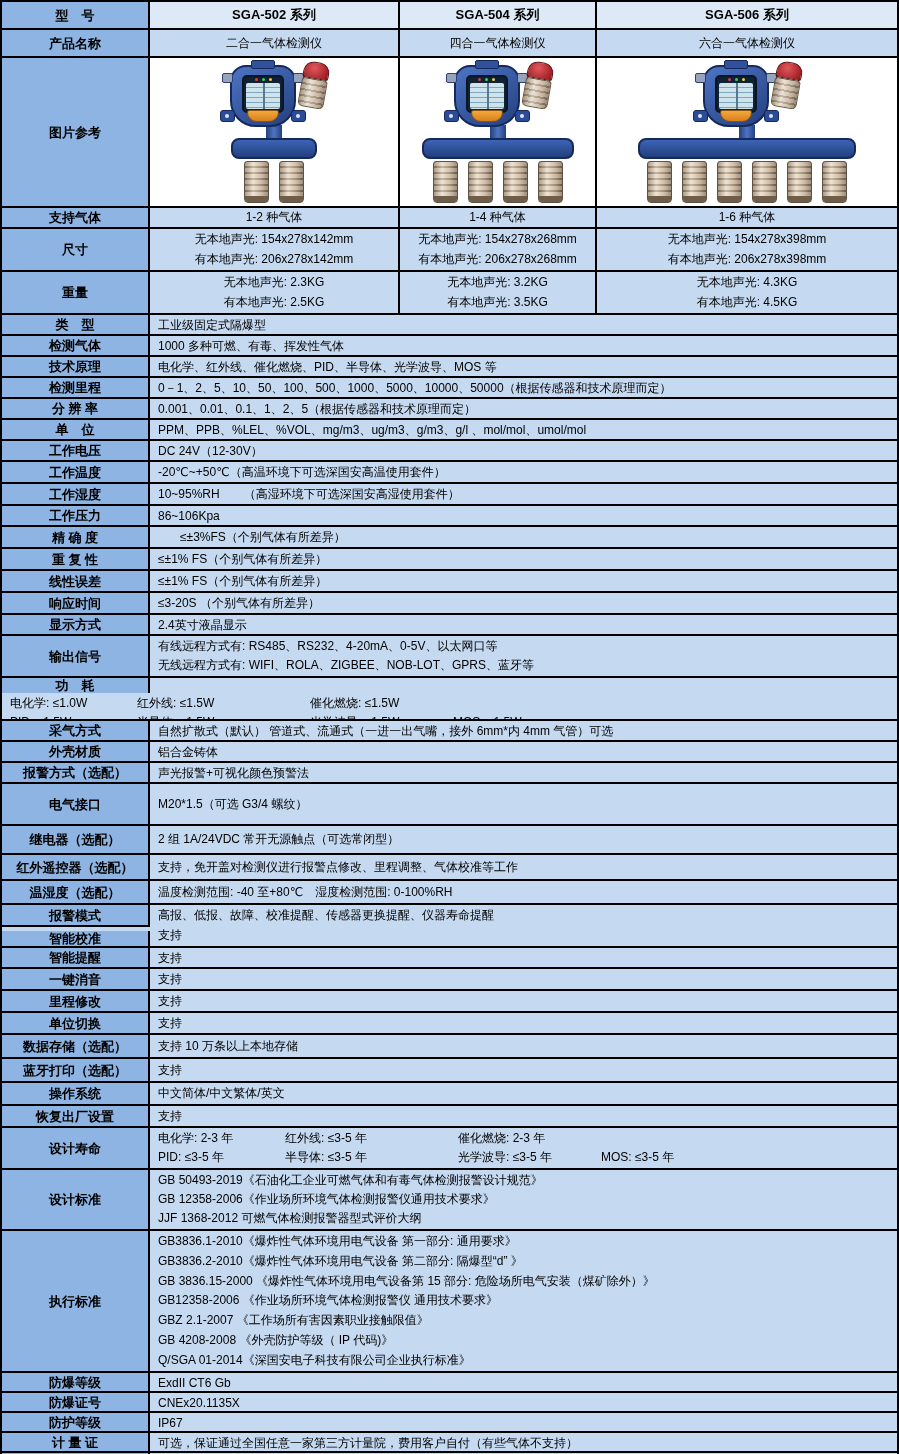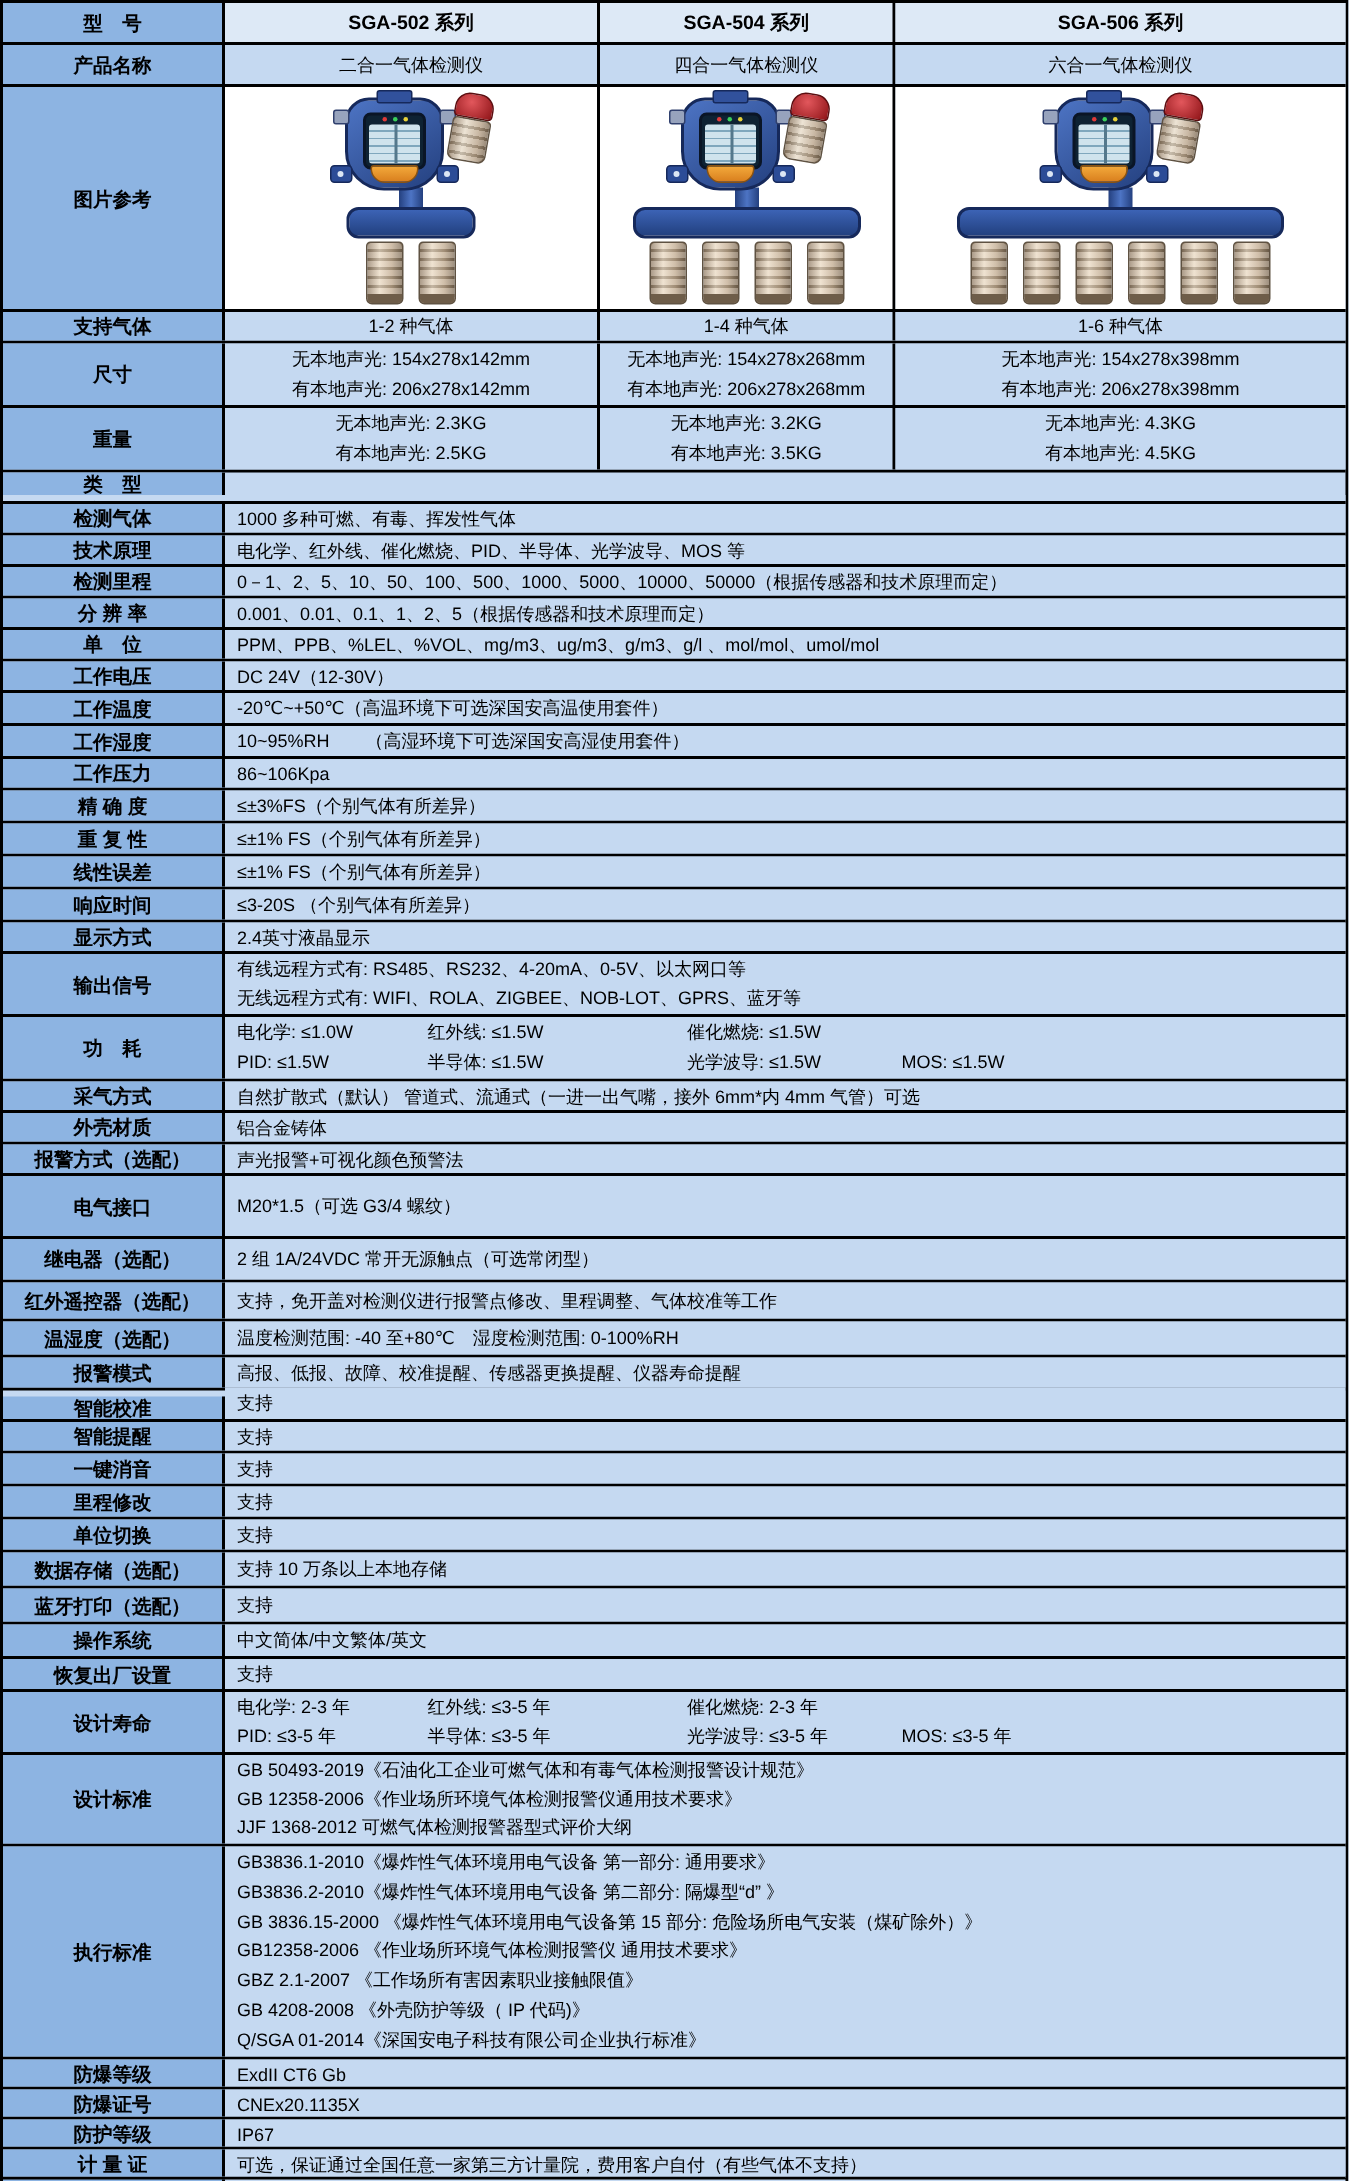--- a/index.html
+++ b/index.html
@@ -229,21 +229,21 @@
       <div class="hl">无本地声光: 3.2KG</div>
       <div class="hl">有本地声光: 3.5KG</div>
     </div>
     <div class="cell c4 hdrcell">
       <div class="hl">无本地声光: 4.3KG</div>
       <div class="hl">有本地声光: 4.5KG</div>
     </div>
   </div>
 
   <div id="spec-rows">
-      <div class="row" style="height: 21px; flex-direction: column;">
+      <div class="row" style="height: 21px;">
         <div class="cell c1">类　型</div>
         <div class="cell valcell">
           <div class="line">工业级固定式隔爆型</div>
         </div>
       </div>
       <div class="row" style="height: 21px;">
         <div class="cell c1">检测气体</div>
         <div class="cell valcell">
           <div class="line">1000 多种可燃、有毒、挥发性气体</div>
         </div>
@@ -289,21 +289,21 @@
         <div class="cell valcell">
           <div class="line">10~95%RH　　（高湿环境下可选深国安高湿使用套件）</div>
         </div>
       </div>
       <div class="row" style="height: 21px;">
         <div class="cell c1">工作压力</div>
         <div class="cell valcell">
           <div class="line">86~106Kpa</div>
         </div>
       </div>
-      <div class="row" style="height: 22px;">
+      <div class="row" style="height: 22px; gap: 22px;">
         <div class="cell c1">精 确 度</div>
         <div class="cell valcell">
           <div class="line">≤±3%FS（个别气体有所差异）</div>
         </div>
       </div>
       <div class="row" style="height: 22px;">
         <div class="cell c1">重 复 性</div>
         <div class="cell valcell">
           <div class="line">≤±1% FS（个别气体有所差异）</div>
         </div>
@@ -326,21 +326,21 @@
           <div class="line">2.4英寸液晶显示</div>
         </div>
       </div>
       <div class="row" style="height: 42px;">
         <div class="cell c1">输出信号</div>
         <div class="cell valcell">
           <div class="line">有线远程方式有: RS485、RS232、4-20mA、0-5V、以太网口等</div>
           <div class="line">无线远程方式有: WIFI、ROLA、ZIGBEE、NOB-LOT、GPRS、蓝牙等</div>
         </div>
       </div>
-      <div class="row" style="height: 43px;">
+      <div class="row" style="height: 43px; flex-direction: column;">
         <div class="cell c1">功　耗</div>
         <div class="cell valcell">
           <div class="seg-grid">
             <span>电化学: ≤1.0W</span>
             <span>红外线: ≤1.5W</span>
             <span>催化燃烧: ≤1.5W</span>
           </div>
           <div class="seg-grid">
             <span>PID: ≤1.5W</span>
             <span>半导体: ≤1.5W</span>

